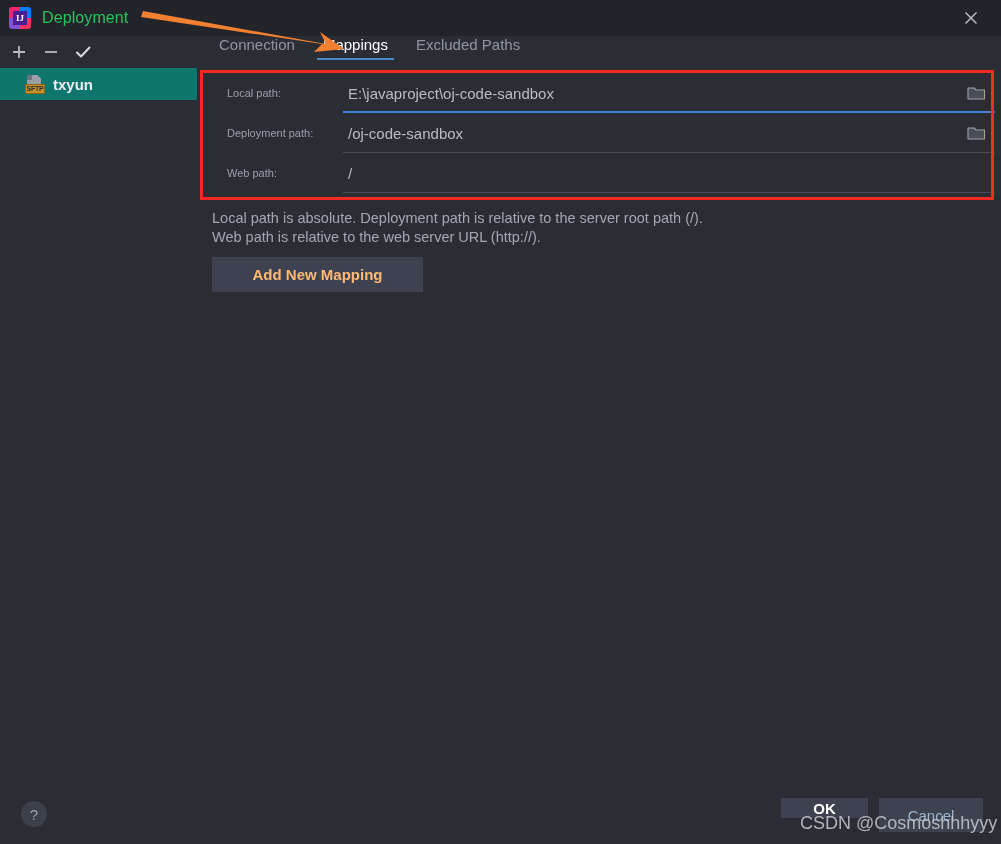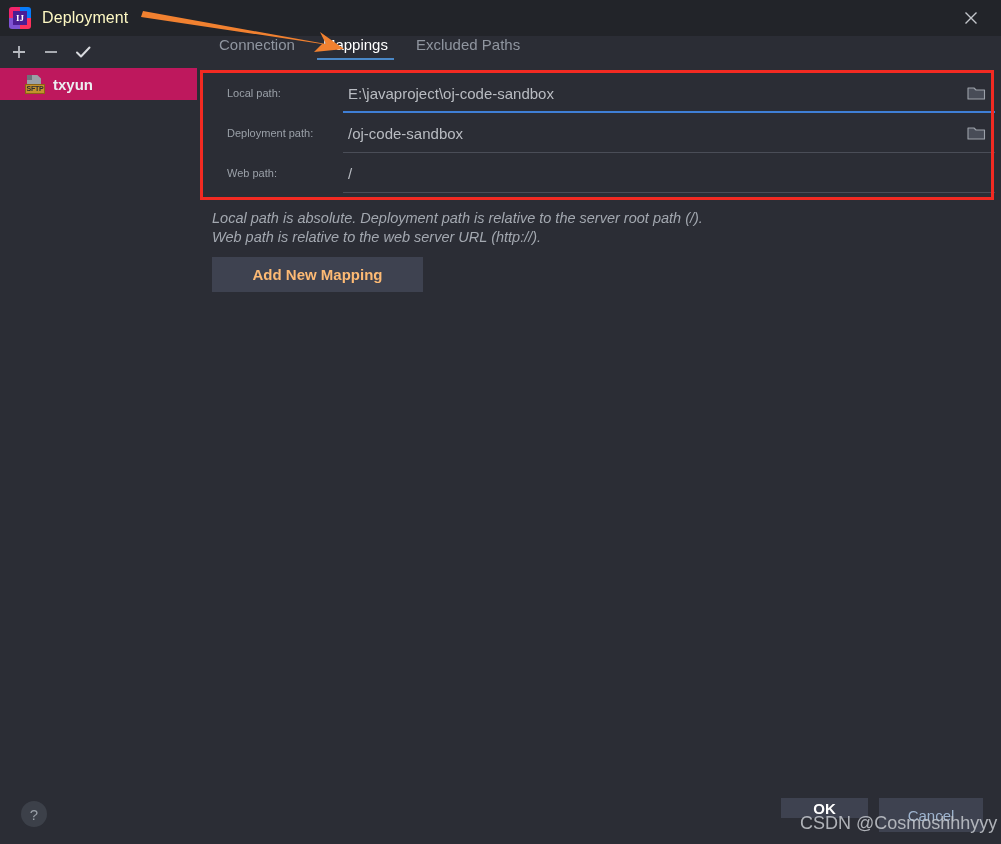--- a/index.html
+++ b/index.html
@@ -50,21 +50,21 @@
     background:#4c1d95;
     color:#ffffff;
     font-size:9px;
     line-height:14px;
     text-align:center;
     font-family:"Liberation Serif", serif;
     font-weight:bold;
   }
   .title-text {
     font-size: 16px;
-    color: #fef9c3;
+    color: #22c55e;
     letter-spacing: 0.1px;
   }
   .titlebar-close {
     position: absolute;
     right: 8px;
     top: 3px;
     width: 44px;
     height: 30px;
     display: flex;
     align-items: center;
@@ -98,21 +98,21 @@
     left: 0; top: 68px;
     width: 197px;
     height: 776px;
     background: #2b2d35;
   }
   .sidebar-item {
     height: 32px;
     display: flex;
     align-items: center;
     padding-left: 25px;
-    background: #be185d;
+    background: #0f766e;
   }
   .sftp-icon {
     position: relative;
     width: 20px;
     height: 19px;
     margin-right: 8px;
     flex: 0 0 auto;
   }
   .sftp-icon .doc {
     position:absolute; left:2px; top:0; width:14px; height:13px;
@@ -241,21 +241,21 @@
   
   .hint {
     position: absolute;
     left: 212px;
     top: 209px;
     width: 700px;
     font-size: 14.5px;
     line-height: 19px;
     color: #a3a8b0;
   }
-  .hint div { white-space: nowrap; font-style: italic; }
+  .hint div { white-space: nowrap; }
 
   
   .add-mapping {
     position: absolute;
     left: 212px;
     top: 257px;
     width: 211px;
     height: 35px;
     background: #3e4250;
     color: #fdba74;

